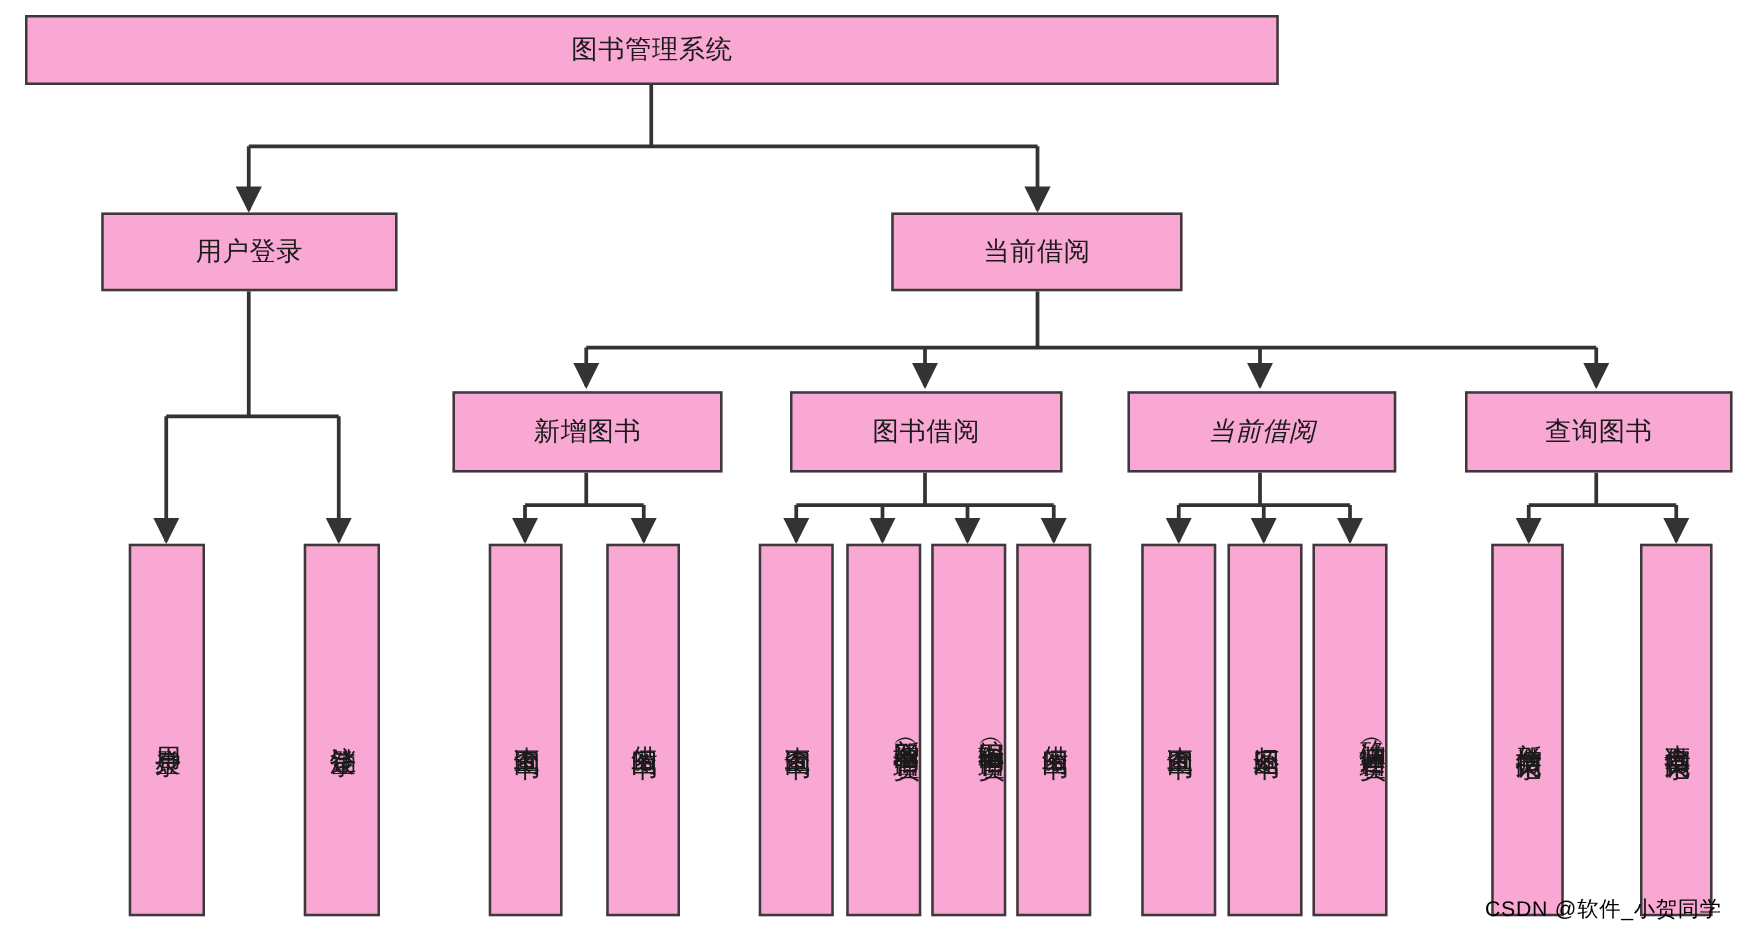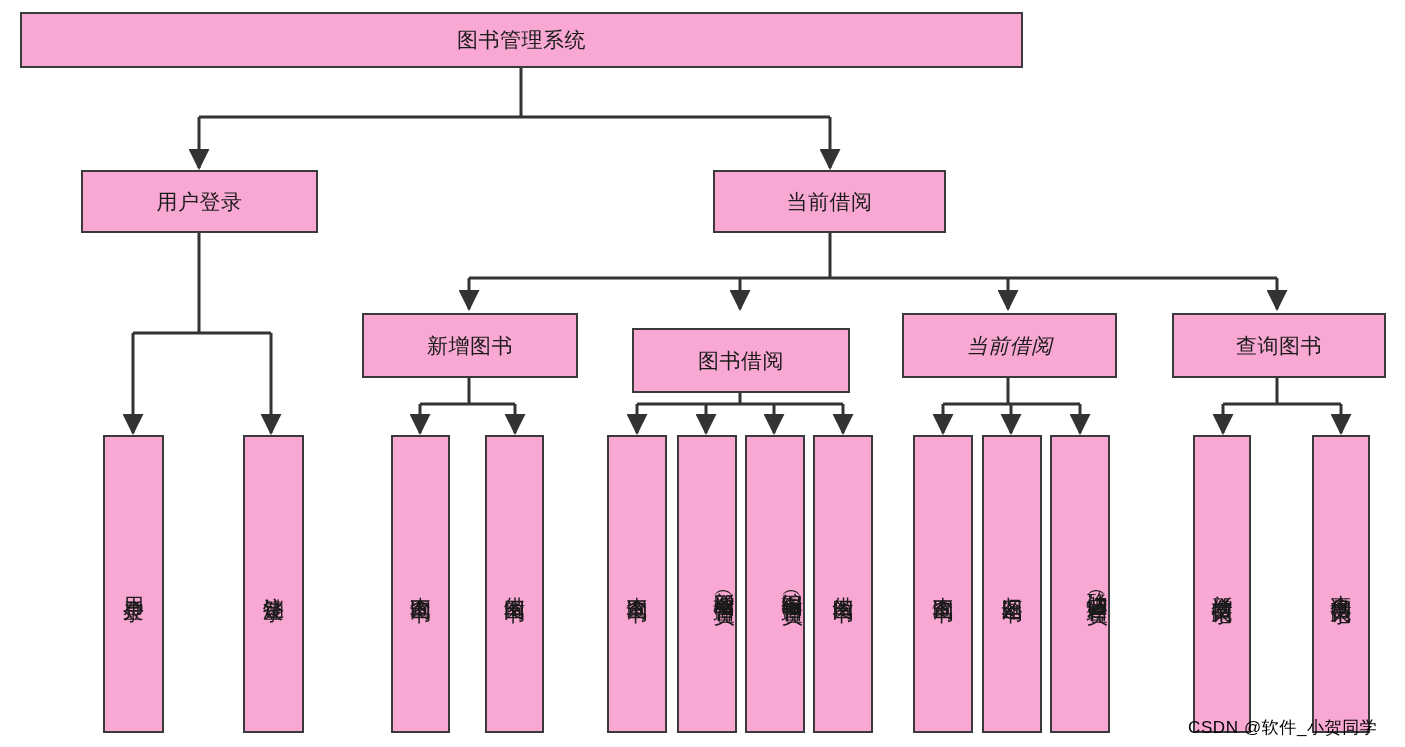--- a/index.html
+++ b/index.html
@@ -124,21 +124,21 @@
   <div class="node node-h" style="left:81px; top:170px; width:237px; height:63px;">
     <span>用户登录</span>
   </div>
   <div class="node node-h" style="left:713px; top:170px; width:233px; height:63px;">
     <span>当前借阅</span>
   </div>
 
   <div class="node node-h" style="left:362px; top:313px; width:216px; height:65px;">
     <span>新增图书</span>
   </div>
-  <div class="node node-h" style="left:632px; top:328px; width:218px; height:65px;">
+  <div class="node node-h" style="left:632px; top:313px; width:218px; height:65px;">
     <span>图书借阅</span>
   </div>
   <div class="node node-h" style="left:902px; top:313px; width:215px; height:65px;font-style:italic;">
     <span>当前借阅</span>
   </div>
   <div class="node node-h" style="left:1172px; top:313px; width:214px; height:65px;">
     <span>查询图书</span>
   </div>
 
   <div class="node node-v center-v" style="left:103px; top:435px; width:61px; height:298px;">

